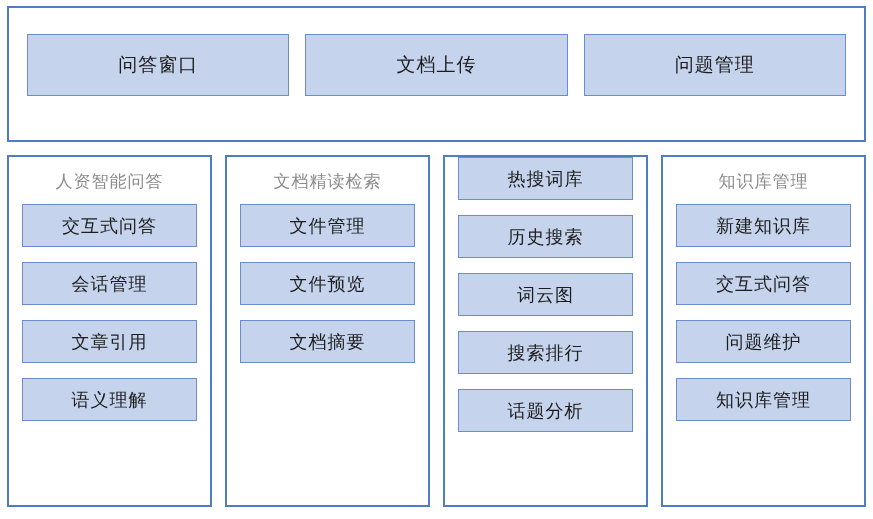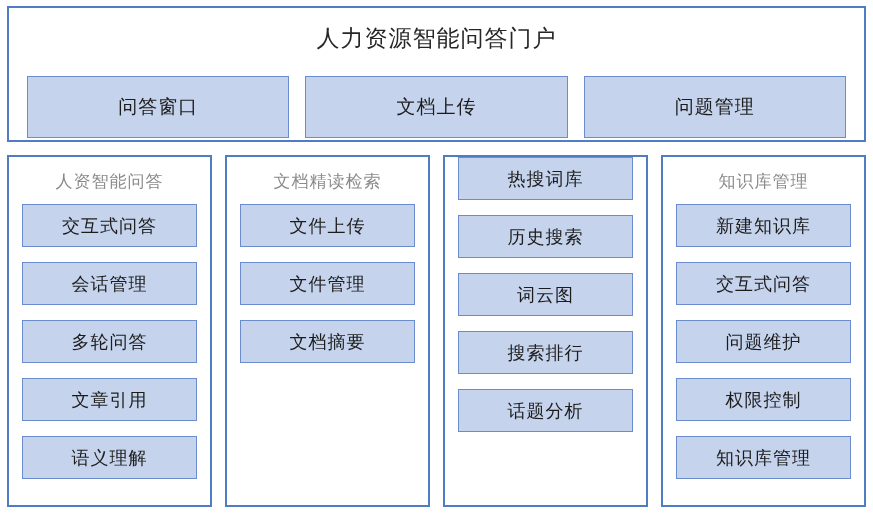--- a/index.html
+++ b/index.html
@@ -115,65 +115,62 @@
     white-space: nowrap;
     letter-spacing: 1px;
   }
 </style>
 </head>
 <body>
 
 <div class="page">
 
   <div class="portal-frame">
-    <div class="portal-title">人力资源智能问答门户</div>
     <div class="portal-buttons">
       <div class="portal-btn">问答窗口</div>
       <div class="portal-btn">文档上传</div>
       <div class="portal-btn">问题管理</div>
     </div>
   </div>
 
   <div class="columns">
 
     <div class="column">
       <div class="column-header">人资智能问答</div>
       <div class="column-items">
         <div class="column-item">交互式问答</div>
         <div class="column-item">会话管理</div>
-        <div class="column-item">多轮问答</div>
         <div class="column-item">文章引用</div>
         <div class="column-item">语义理解</div>
       </div>
     </div>
 
     <div class="column">
       <div class="column-header">文档精读检索</div>
       <div class="column-items">
-        <div class="column-item">文件上传</div>
         <div class="column-item">文件管理</div>
+        <div class="column-item">文件预览</div>
         <div class="column-item">文档摘要</div>
       </div>
     </div>
 
     <div class="column">
       <div class="column-items">
         <div class="column-item">热搜词库</div>
         <div class="column-item">历史搜索</div>
         <div class="column-item">词云图</div>
         <div class="column-item">搜索排行</div>
         <div class="column-item">话题分析</div>
       </div>
     </div>
 
     <div class="column">
       <div class="column-header">知识库管理</div>
       <div class="column-items">
         <div class="column-item">新建知识库</div>
         <div class="column-item">交互式问答</div>
         <div class="column-item">问题维护</div>
-        <div class="column-item">权限控制</div>
         <div class="column-item">知识库管理</div>
       </div>
     </div>
 
   </div>
 </div>
 
 </body></html>

